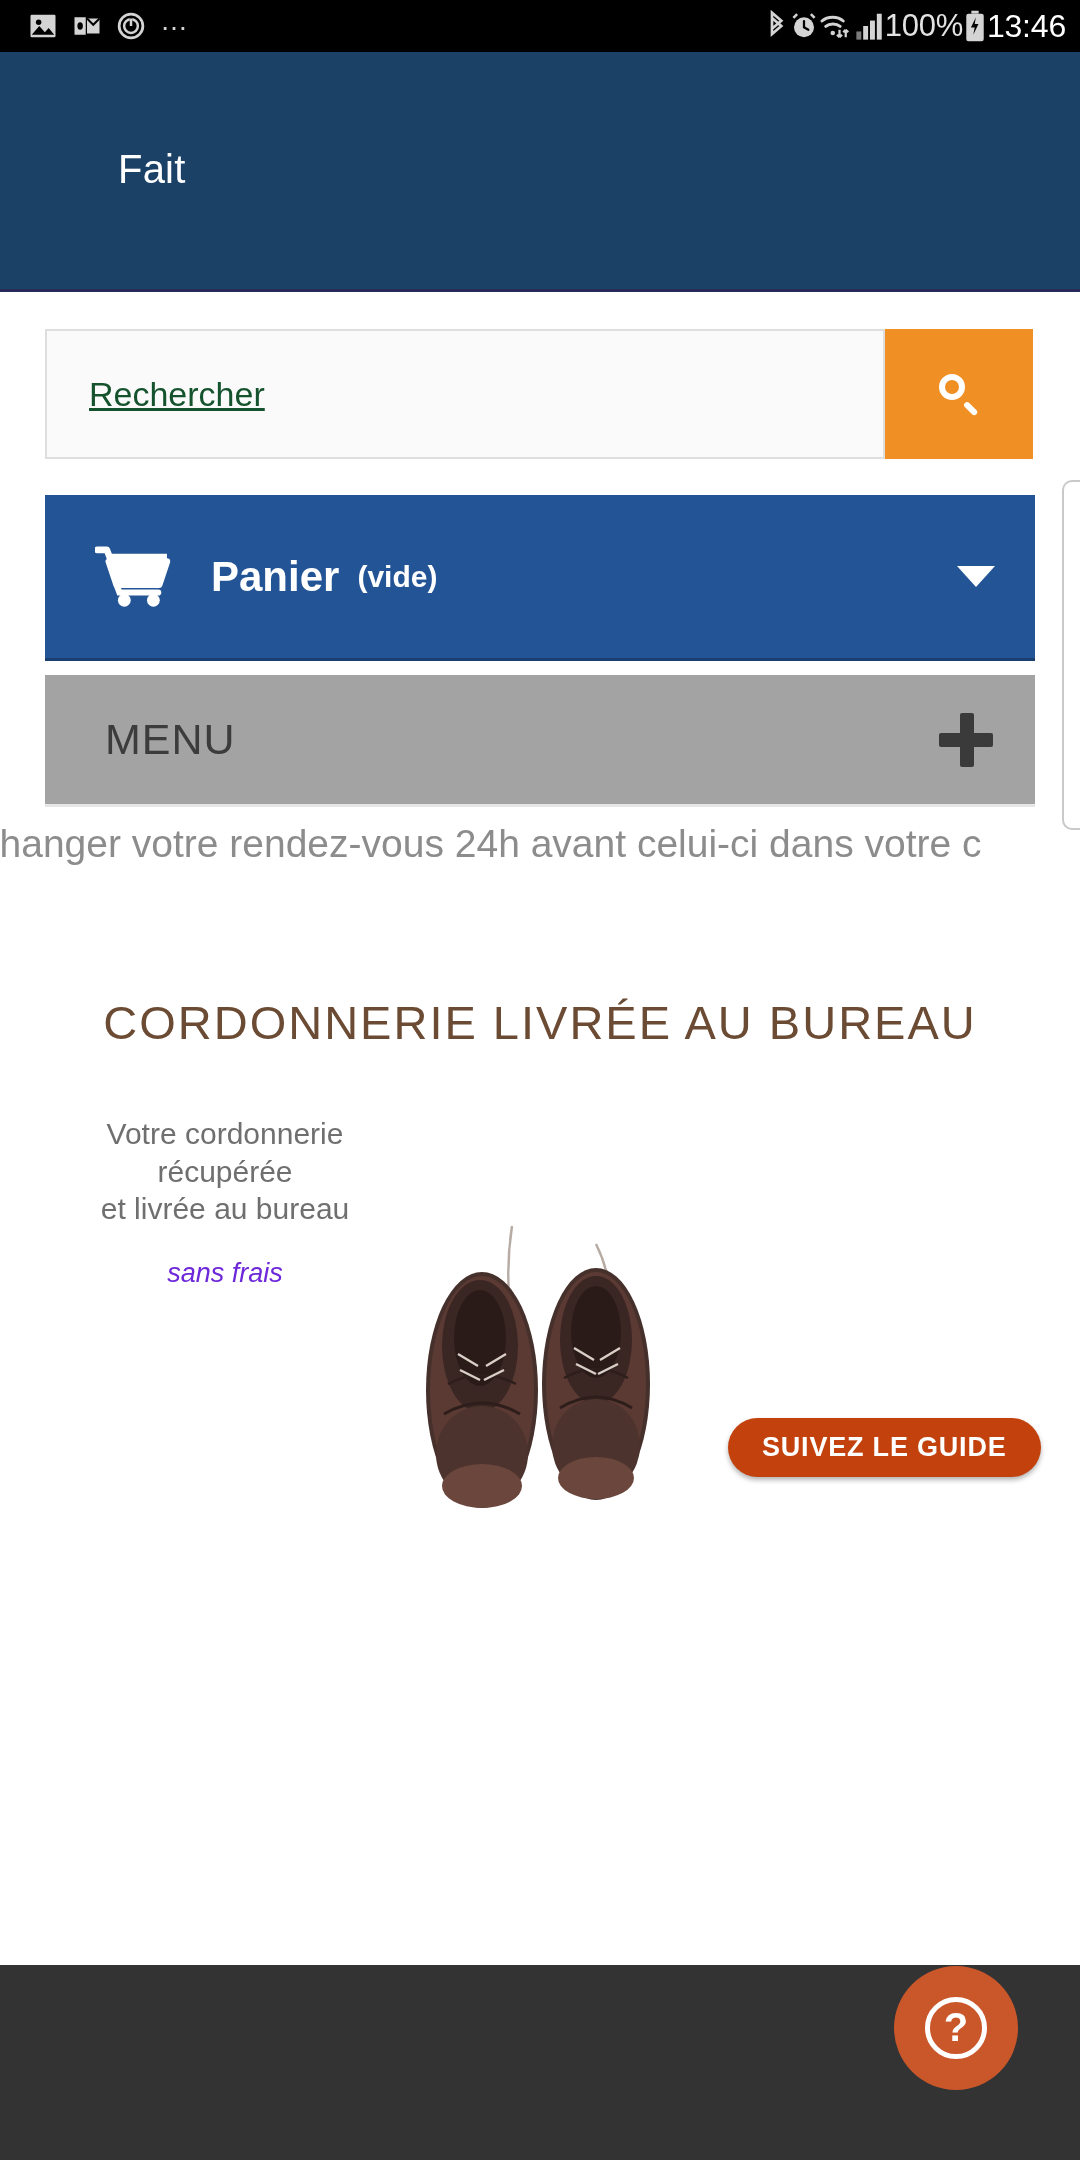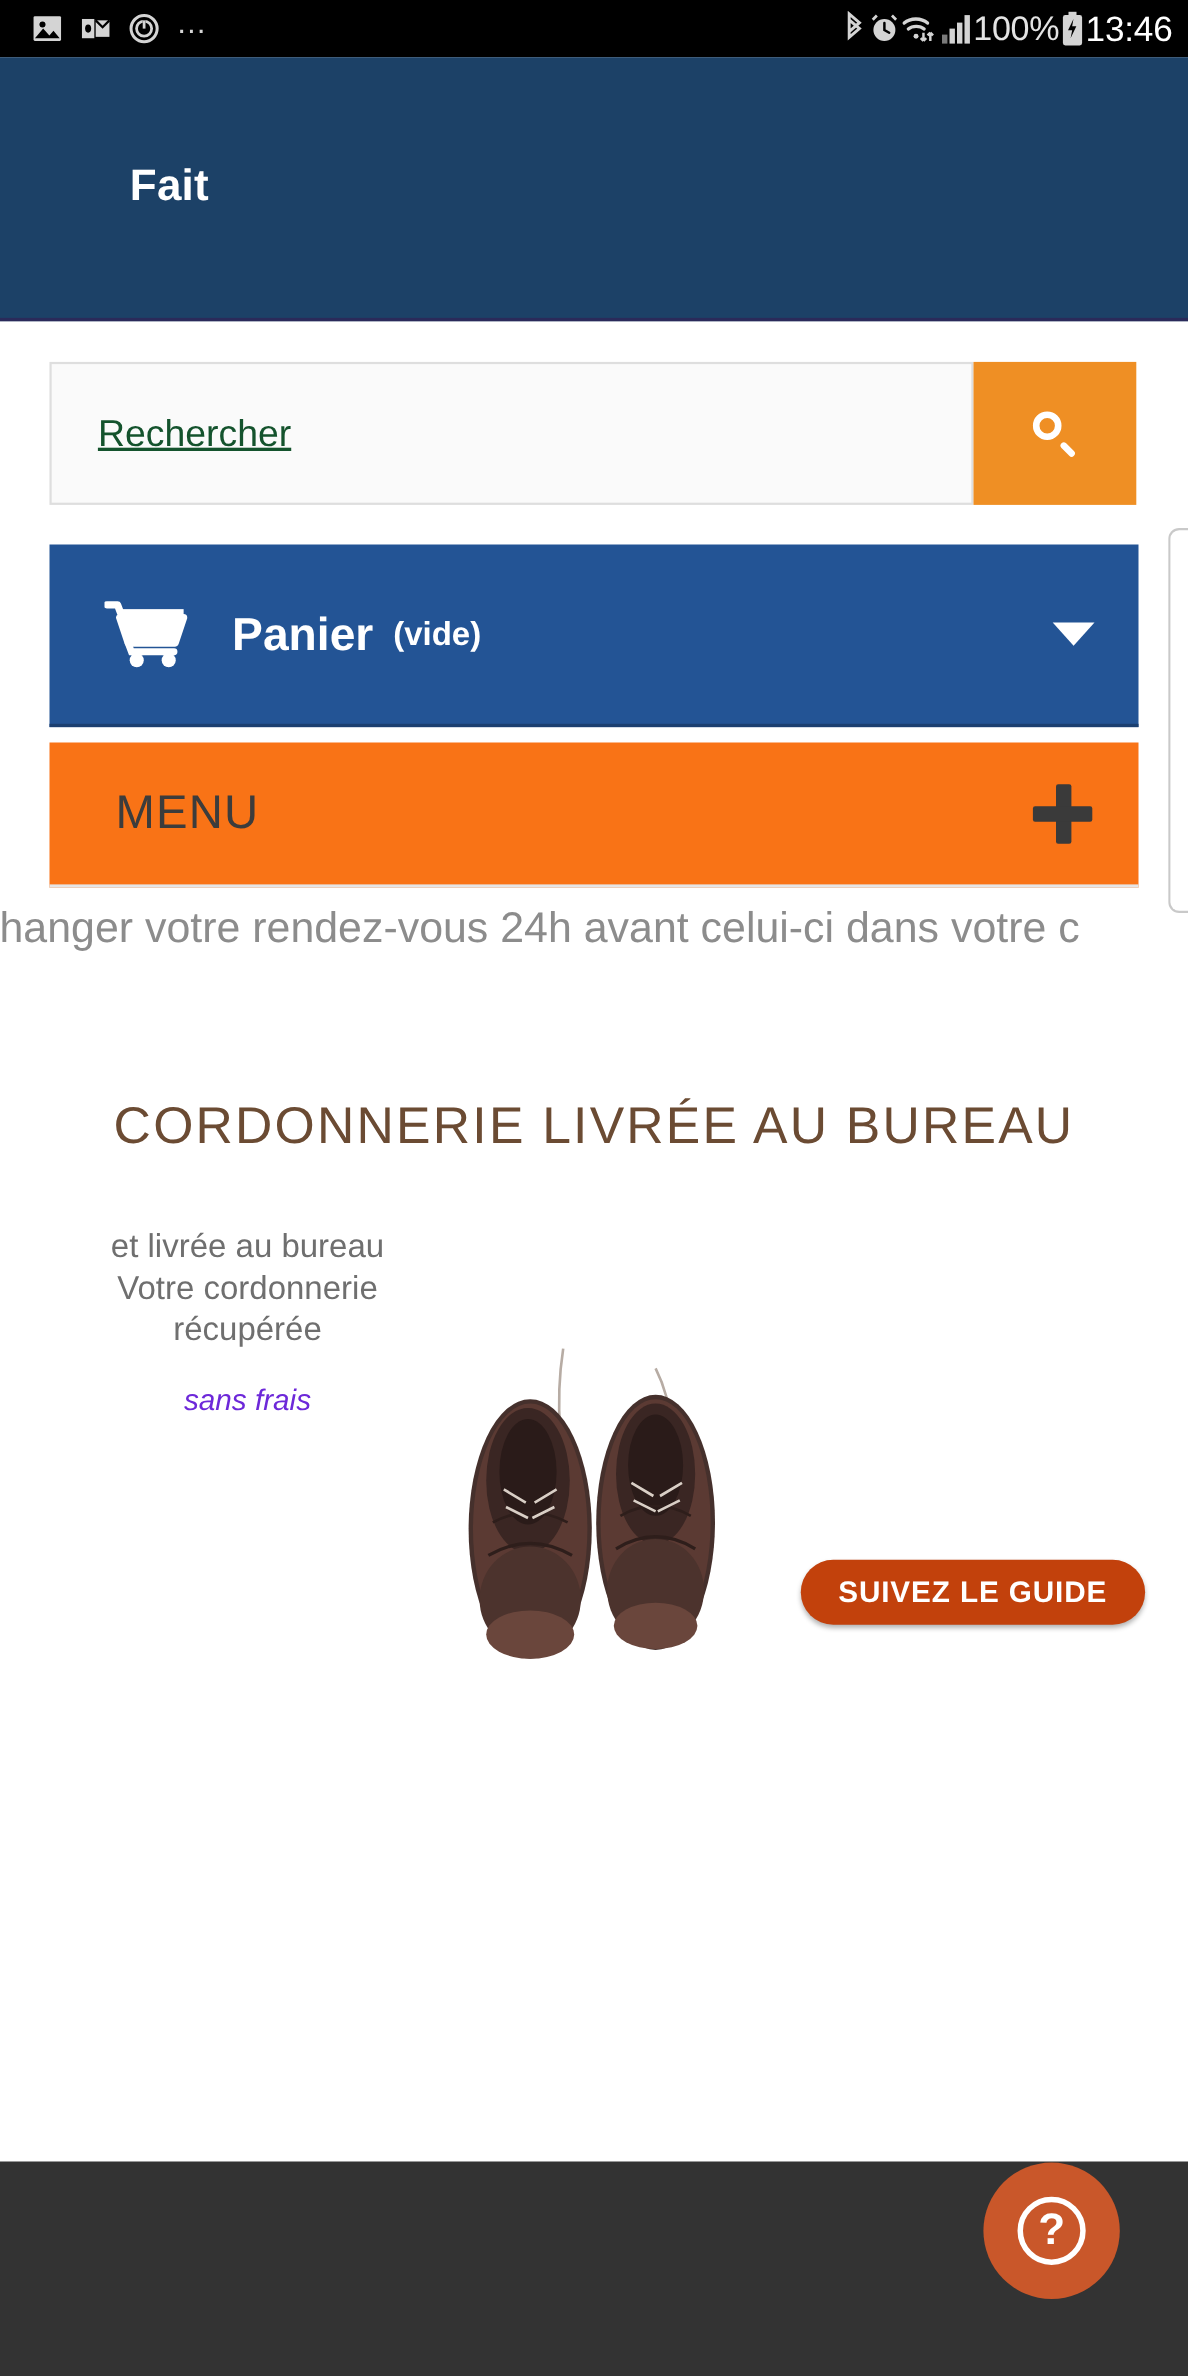--- a/index.html
+++ b/index.html
@@ -75,21 +75,21 @@
     background: #1c4167;
     border-bottom: 3px solid #2a2a5a;
     box-sizing: border-box;
   }
   .appbar-done {
     position: absolute;
     left: 118px;
     top: 95px;
     color: #ffffff;
     font-size: 40px;
-    font-weight: bold;
+    font-weight: normal;
     letter-spacing: 0.2px;
   }
   .appbar-title {
     position: absolute;
     left: 370px;
     top: 92px;
     color: #f2f4f7;
     font-size: 44px;
     font-weight: 400;
     letter-spacing: 0.2px;
@@ -222,21 +222,21 @@
     border-top: 21px solid #ffffff;
   }
 
   
   .menubar {
     position: absolute;
     left: 45px;
     top: 380px;
     width: 990px;
     height: 132px;
-    background: #f97316;
+    background: #a3a3a3;
     border-bottom: 3px solid #e6e6e6;
     display: flex;
     align-items: center;
     box-sizing: border-box;
     padding: 0 42px 0 60px;
     cursor: pointer;
   }
   .menu-label {
     color: #3c3c3c;
     font-size: 43px;
@@ -495,22 +495,22 @@
     <span class="plus-icon"></span>
   </div>
 
   <div class="ticker">
     <span class="ticker-text">changer votre rendez-vous 24h avant celui-ci dans votre c</span>
   </div>
 
   <div class="promo">
     <div class="promo-title">CORDONNERIE LIVRÉE AU BUREAU</div>
     <div class="promo-left">
+      <div class="promo-l1">Votre cordonnerie récupérée</div>
       <div class="promo-l1">et livrée au bureau</div>
-      <div class="promo-l1">Votre cordonnerie récupérée</div>
       <div class="promo-l2">sans frais</div>
     </div>
   </div>
 </div>
 
 <div class="shoes">
   <svg width="300" height="300" viewBox="0 0 300 300">
 
     <path d="M112 8 C 104 60, 110 110, 120 140" fill="none" stroke="#b7aca4" stroke-width="2.4"></path>
     <path d="M196 26 C 214 62, 212 96, 200 124" fill="none" stroke="#b7aca4" stroke-width="2.4"></path>

